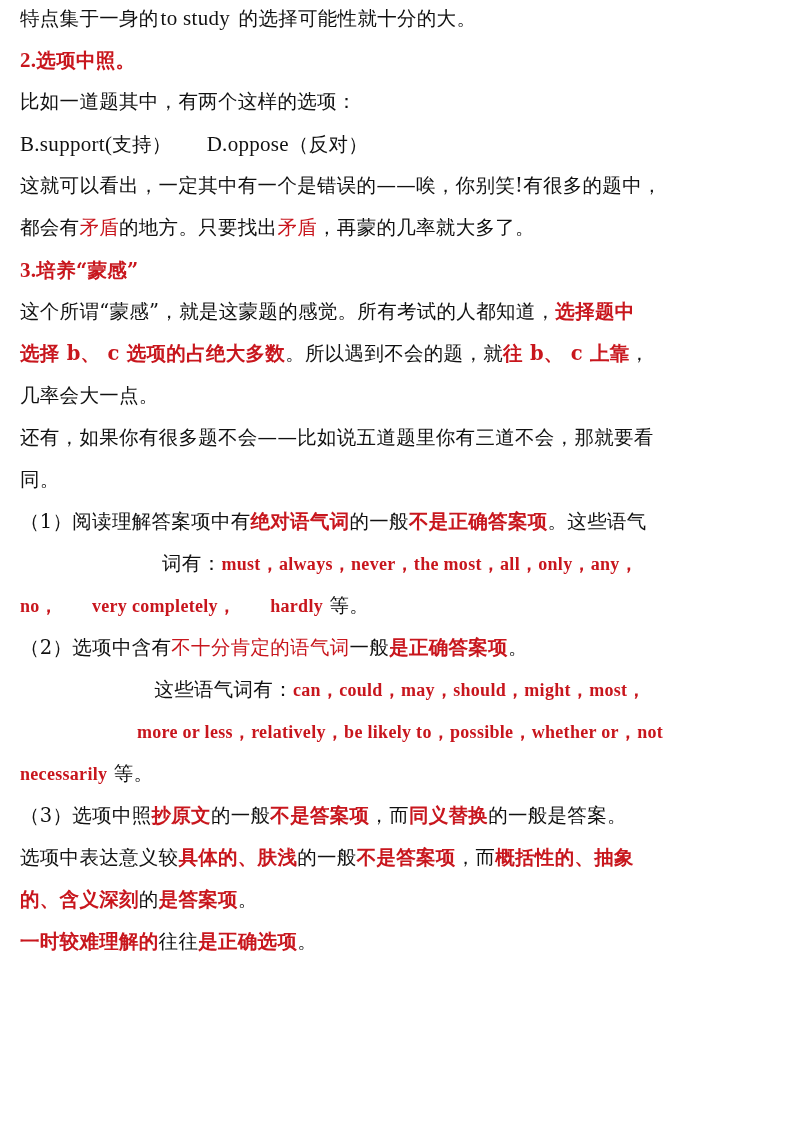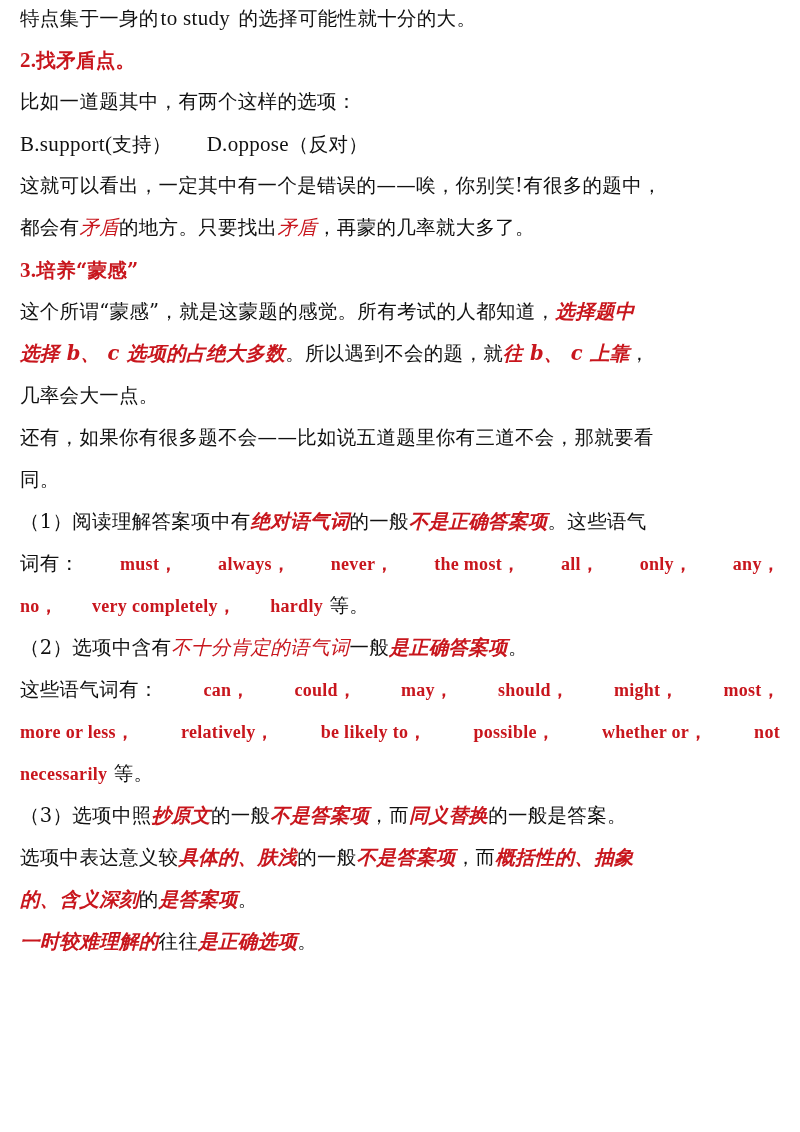--- a/index.html
+++ b/index.html
@@ -7,39 +7,39 @@
     width: 800px; height: 1132px; overflow: hidden;
     font-family: "DejaVu Serif", "Liberation Serif", serif;
     color: #111111;
   }
   .page { position: relative; padding: 0 20px 0 20px; }
   .line {
     height: 42px; line-height: 42px;
     font-size: 19.5px; white-space: nowrap;
     letter-spacing: 0.3px;
   }
-  .red { color: #c8161d; font-style: italic; }
+  .red { color: #c8161d; }
   .bold { font-weight: bold; }
   .en { font-family: "Liberation Serif", serif; font-size: 21px; text-align: right; }
   .enb { font-family: "Liberation Serif", serif; font-size: 18px; font-weight: bold; color: #c8161d; }
   .heading { color: #c8161d; font-weight: bold; }
-  .justify { display: flex; justify-content: space-between; }
+  .justify { display: flex; justify-content: center; }
   .gap { display: inline-block; width: 34px; }
 </style>
 </head>
 <body>
 
 <div class="page">
 
   <div class="line" style="margin-top:-3px;">
     <span>特点集于一身的</span><span class="en" style="margin:0 2px;">to study</span><span> 的选择可能性就十分的大。</span>
   </div>
 
   <div class="line heading">
-    <span class="en" style="font-weight:bold;">2.</span><span>找矛盾点。</span>
+    <span class="en" style="font-weight:bold;">2.</span><span>选项中照。</span>
   </div>
 
   <div class="line">
     <span>比如一道题其中，有两个这样的选项：</span>
   </div>
 
   <div class="line">
     <span class="en">B.support(</span><span>支持）</span>
     <span style="display:inline-block;width:22px;"></span>
     <span class="en">D.oppose</span><span>（反对）</span>

